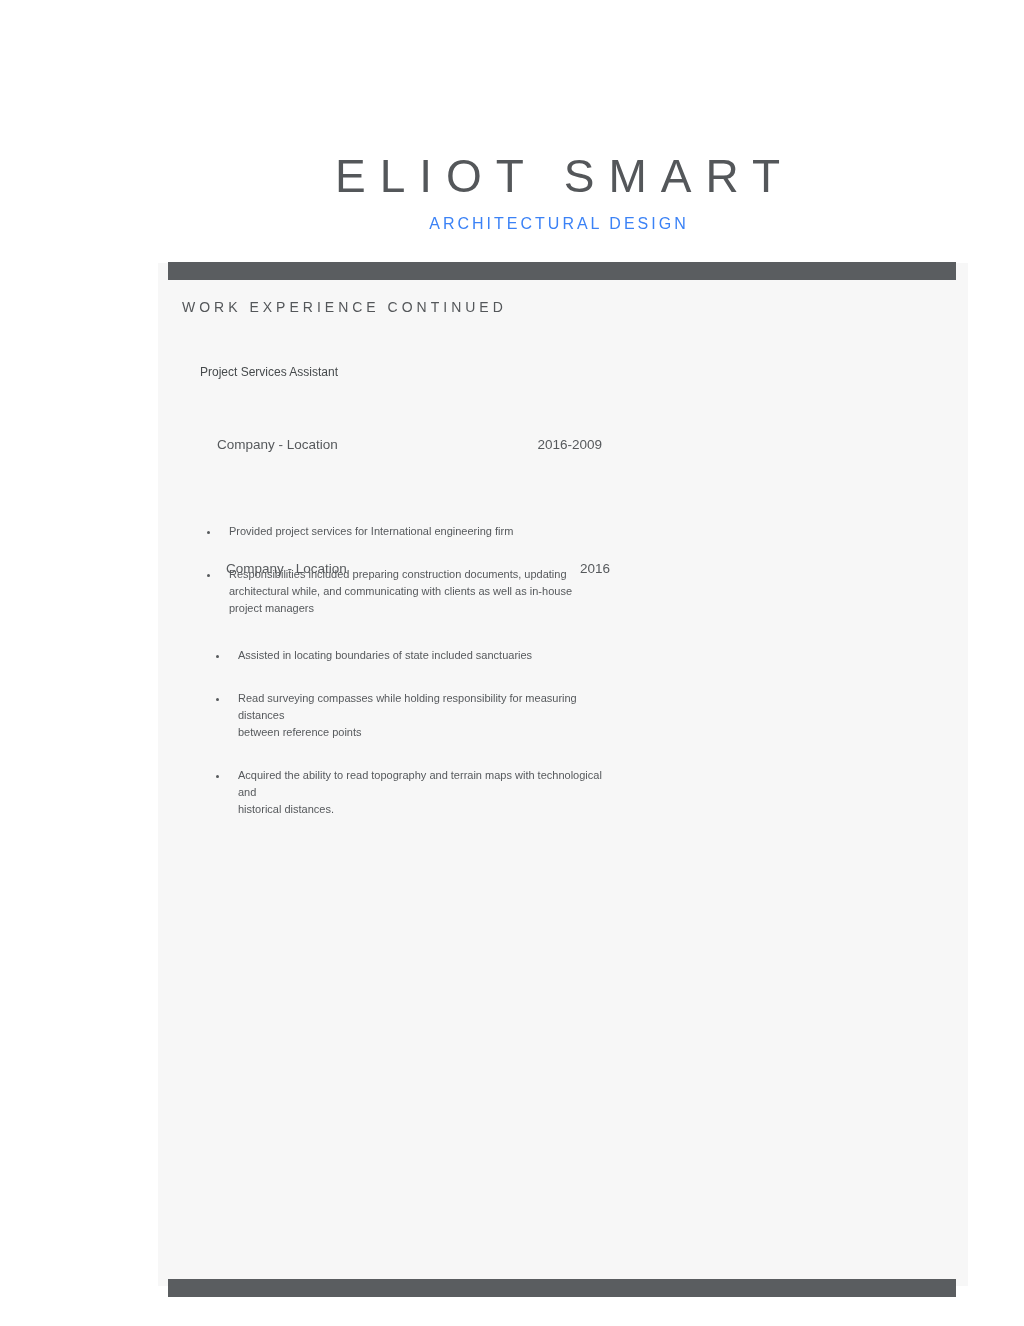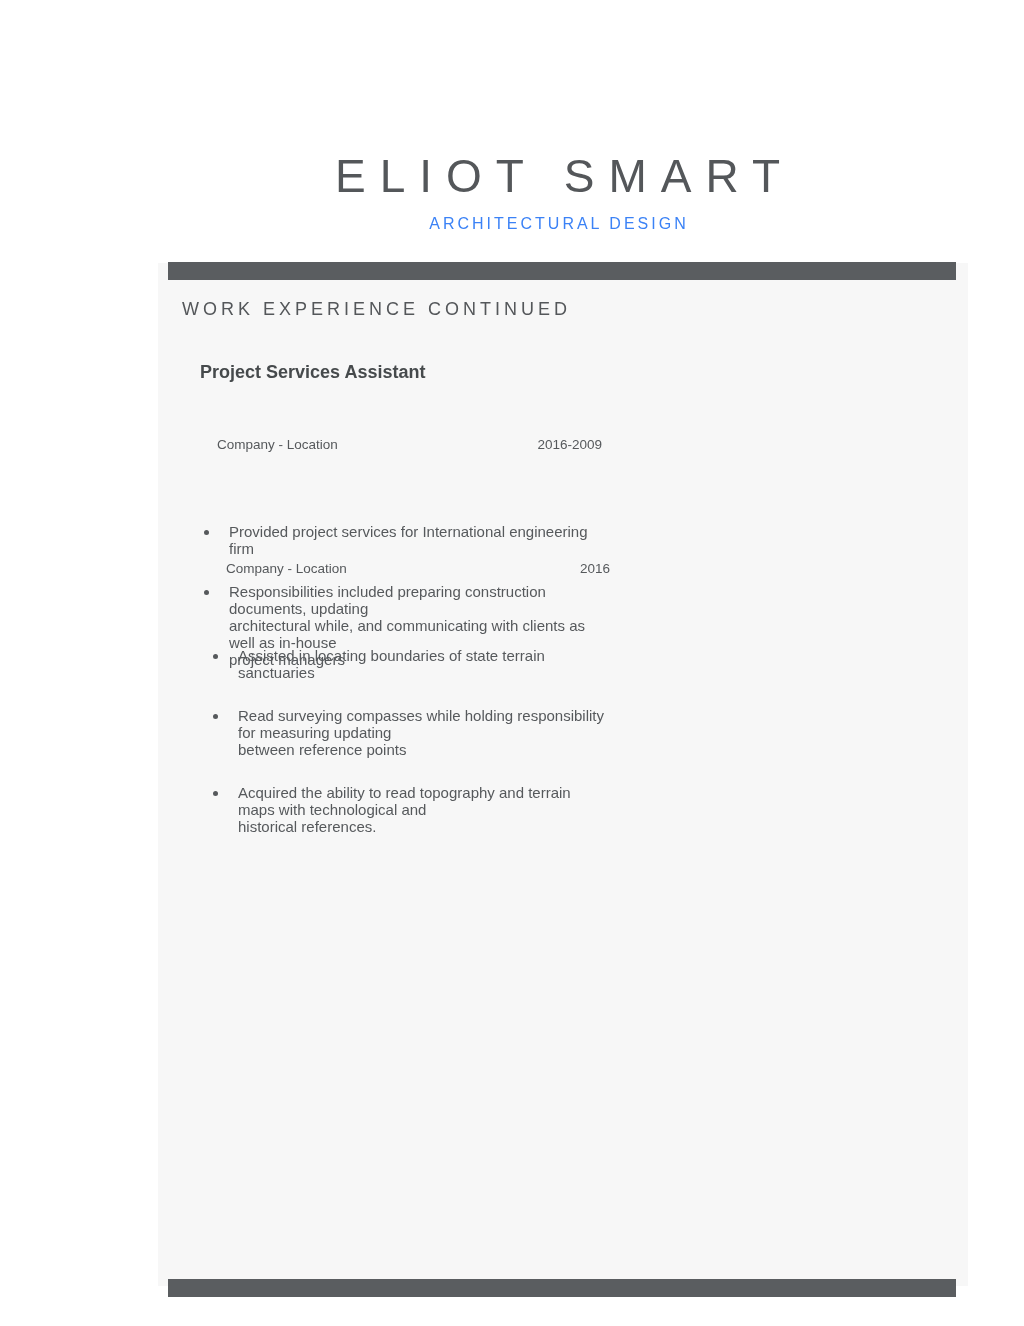--- a/index.html
+++ b/index.html
@@ -53,52 +53,52 @@
     height: 2px;
     background: #5a5d60;
   }
   .rule-top { top: 212px; }
   .rule-bottom { top: 1229px; }
 
   
   .section-title {
     position: absolute;
     left: 123px; top: 240px;
-    font-size: 18px;
+    font-size: 14px;
     letter-spacing: 4px;
     color: #54575a;
     white-space: nowrap;
   }
 
   
   .job { position: absolute; }
   .job-1 { left: 124px; top: 285px; width: 471px; }
   .job-2 { left: 133px; top: 457px; width: 470px; }
   .job-title {
-    font-size: 18px;
-    font-weight: 700;
+    font-size: 12px;
+    font-weight: 400;
     color: #464a4c;
     line-height: 22px;
     white-space: nowrap;
   }
   .job-meta {
     display: flex;
     justify-content: space-between;
     align-items: baseline;
     margin-top: 18px;
     font-size: 13.5px;
     line-height: 17px;
     color: #56595c;
     gap: 26px;
   }
   .job-bullets {
     margin-top: 18px;
     padding-left: 21px;
     list-style: disc outside;
-    font-size: 15px;
+    font-size: 11px;
     line-height: 17px;
     color: #56595c;
   }
   .job-bullets li { white-space: pre-line; }
 </style>
 </head>
 <body>
 
 <div class="page">
 
@@ -125,23 +125,23 @@
 project managers</li>
     </ul>
   </div>
 
   <div class="job job-2">
     <div class="job-meta">
       <span>Company - Location</span>
       <span>2016</span>
     </div>
     <ul class="job-bullets">
-      <li>Assisted in locating boundaries of state terrain sanctuaries</li>
-      <li>Read surveying compasses while holding responsibility for measuring updating
+      <li>Assisted in locating boundaries of state included sanctuaries</li>
+      <li>Read surveying compasses while holding responsibility for measuring distances
 between reference points</li>
       <li>Acquired the ability to read topography and terrain maps with technological and
-historical references.</li>
+historical distances.</li>
     </ul>
   </div>
 
   <div class="rule rule-bottom"></div>
 
 </div>
 
 </body></html>

